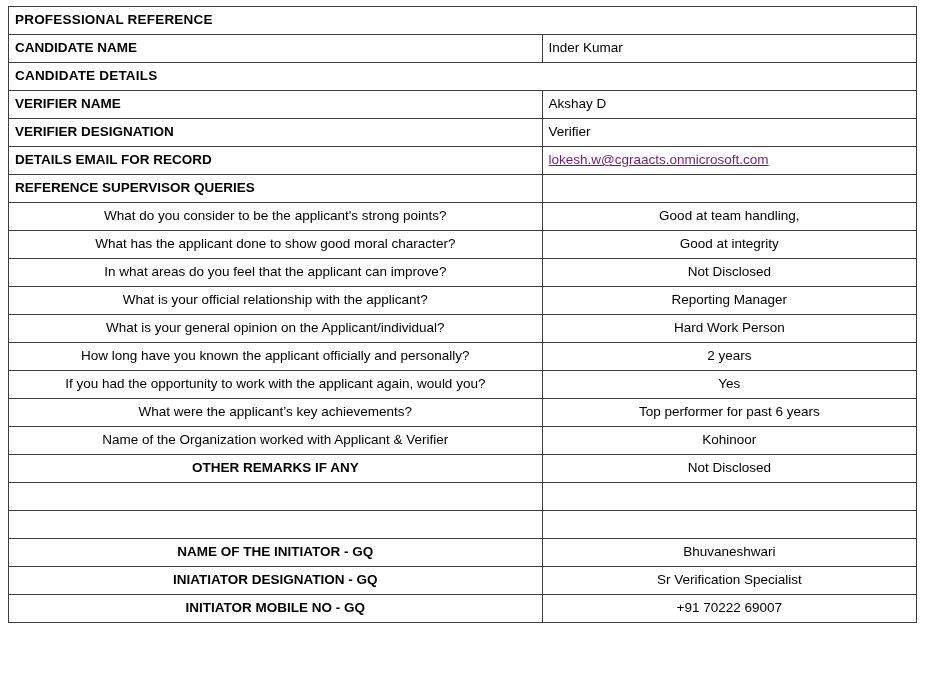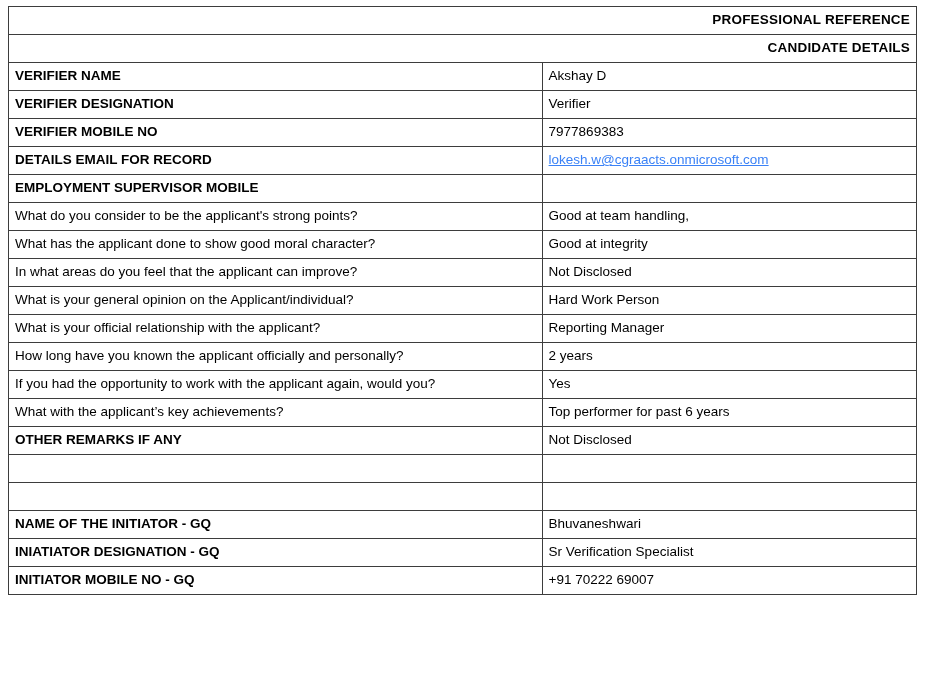--- a/index.html
+++ b/index.html
@@ -35,21 +35,21 @@
     height: 20px;
     background: #ffffff;
     overflow: hidden;
     white-space: nowrap;
   }
   col.c-label { width: 533px; }
   col.c-value { width: 374px; }
 
   td.banner {
     background: #9ed4e3;
-    text-align: right;
+    text-align: left;
     font-weight: bold;
     font-size: 13.5px;
     letter-spacing: 0.2px;
     margin-top: 44px;
   }
   td.section {
     background: #9ed4e3;
     font-weight: bold;
     font-size: 13.5px;
   }
@@ -58,98 +58,103 @@
   }
   td.bold {
     font-weight: bold;
   }
   td.spacer {
     background: #ffffff;
     height: 14px;
     padding: 0;
   }
   .link {
-    color: #3b82f6;
+    color: #701a75;
     text-decoration: underline;
     text-align: center;
   }
   td.tall {
     height: 24px;
+    text-align: center;
   }
 </style>
 </head>
 <body>
 
 <div class="sheet">
   <table class="doc">
     <colgroup>
       <col class="c-label">
       <col class="c-value">
     </colgroup>
     <tbody>
       <tr>
         <td class="banner" colspan="2">PROFESSIONAL REFERENCE</td>
       </tr>
       <tr>
+        <td class="bold">CANDIDATE  NAME</td>
+        <td>Inder Kumar</td>
+      </tr>
+      <tr>
         <td class="banner" colspan="2">CANDIDATE DETAILS</td>
       </tr>
 
       <tr>
         <td class="bold">VERIFIER NAME</td>
         <td>Akshay D</td>
       </tr>
       <tr>
         <td class="bold">VERIFIER DESIGNATION</td>
         <td>Verifier</td>
       </tr>
       <tr>
-        <td class="bold">VERIFIER MOBILE NO</td>
-        <td>7977869383</td>
-      </tr>
-      <tr>
         <td class="bold">DETAILS EMAIL FOR RECORD</td>
         <td><span class="link">lokesh.w@cgraacts.onmicrosoft.com</span></td>
       </tr>
 
       <tr>
-        <td class="section">EMPLOYMENT SUPERVISOR MOBILE</td>
+        <td class="section">REFERENCE SUPERVISOR QUERIES</td>
         <td class="section-blank"></td>
       </tr>
 
       <tr>
         <td class="tall">What do you consider to be the applicant's strong points?</td>
         <td class="tall">Good at team handling,</td>
       </tr>
       <tr>
         <td class="tall">What has the applicant done to show good moral character?</td>
         <td class="tall">Good at integrity</td>
       </tr>
       <tr>
         <td class="tall">In what areas do you feel that the applicant can improve?</td>
         <td class="tall">Not Disclosed</td>
       </tr>
       <tr>
+        <td class="tall">What is your official relationship with the applicant?</td>
+        <td class="tall">Reporting Manager</td>
+      </tr>
+      <tr>
         <td class="tall">What is your general opinion on the Applicant/individual?</td>
         <td class="tall">Hard Work Person</td>
-      </tr>
-      <tr>
-        <td class="tall">What is your official relationship with the applicant?</td>
-        <td class="tall">Reporting Manager</td>
       </tr>
       <tr>
         <td class="tall">How long have you known the applicant officially and personally?</td>
         <td class="tall">2 years</td>
       </tr>
       <tr>
         <td class="tall">If you had the opportunity to work with the applicant again, would you?</td>
         <td class="tall">Yes</td>
       </tr>
       <tr>
-        <td class="tall">What with the applicant’s key achievements?</td>
+        <td class="tall">What were the applicant’s key achievements?</td>
         <td class="tall">Top performer for past 6 years</td>
+      </tr>
+      <tr>
+        <td class="tall">Name of the Organization worked with Applicant &amp; Verifier</td>
+        <td class="tall">Kohinoor</td>
       </tr>
       <tr>
         <td class="bold tall">OTHER REMARKS IF ANY</td>
         <td class="tall">Not Disclosed</td>
       </tr>
 
       <tr>
         <td class="spacer"></td>
         <td class="spacer"></td>
       </tr>

